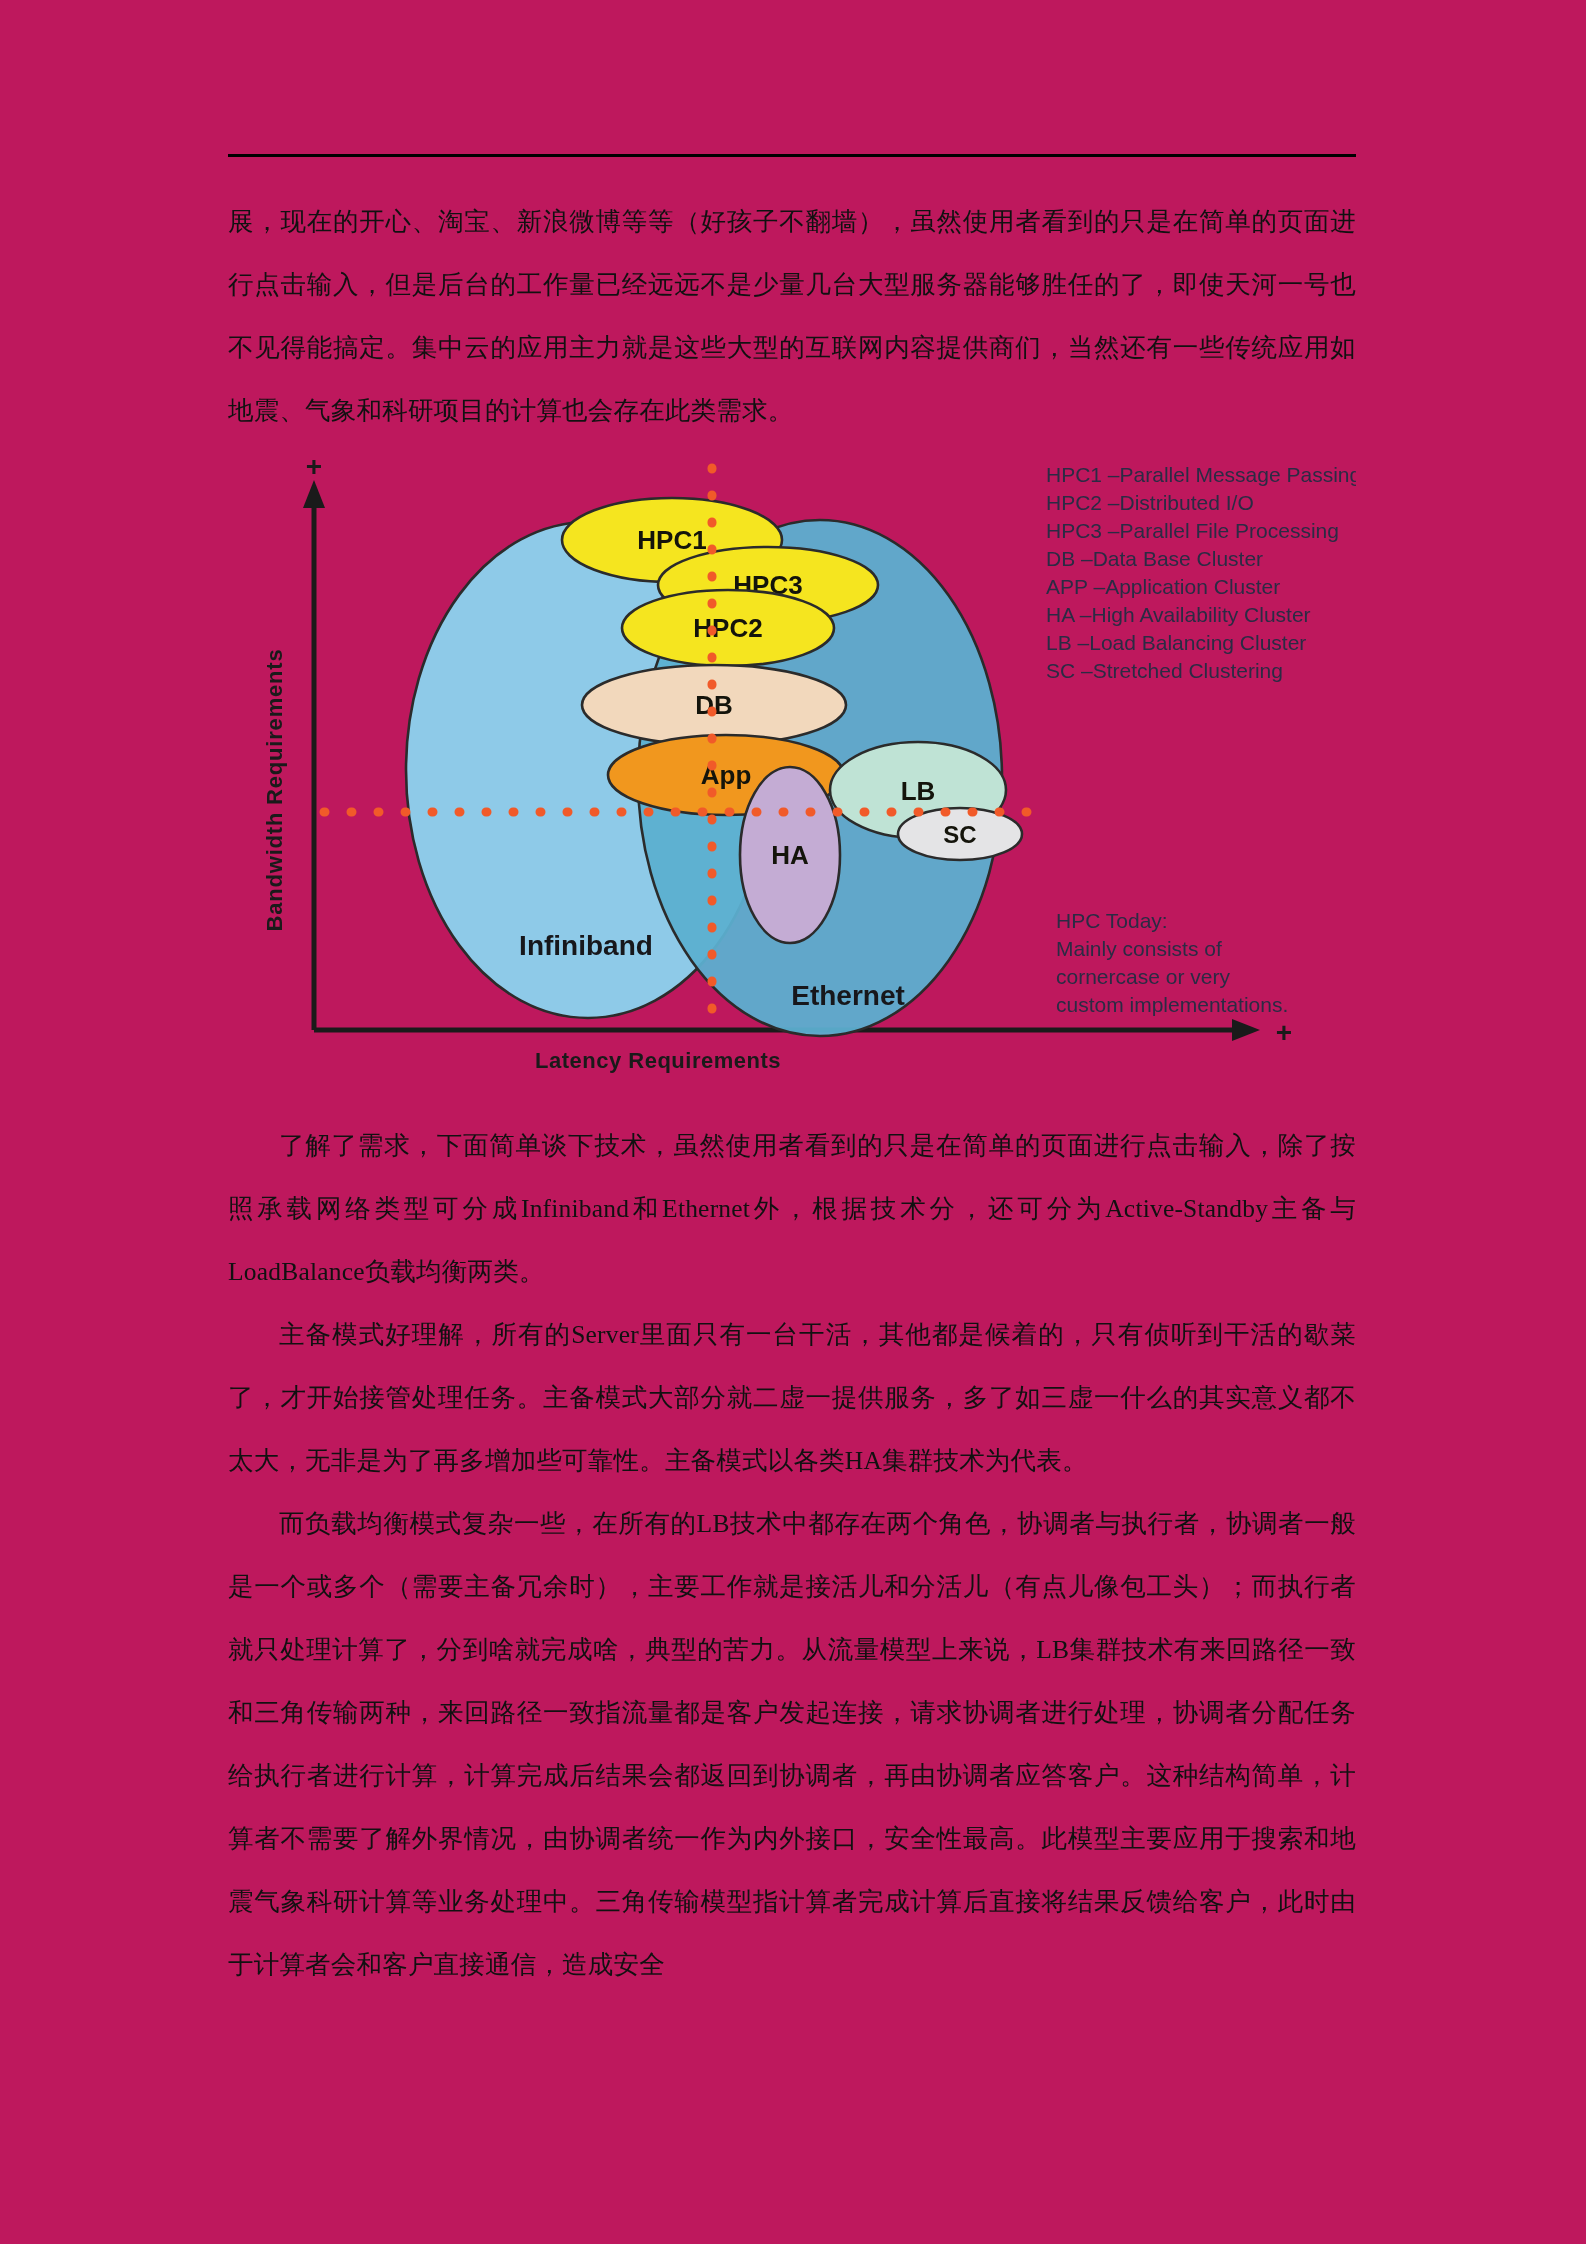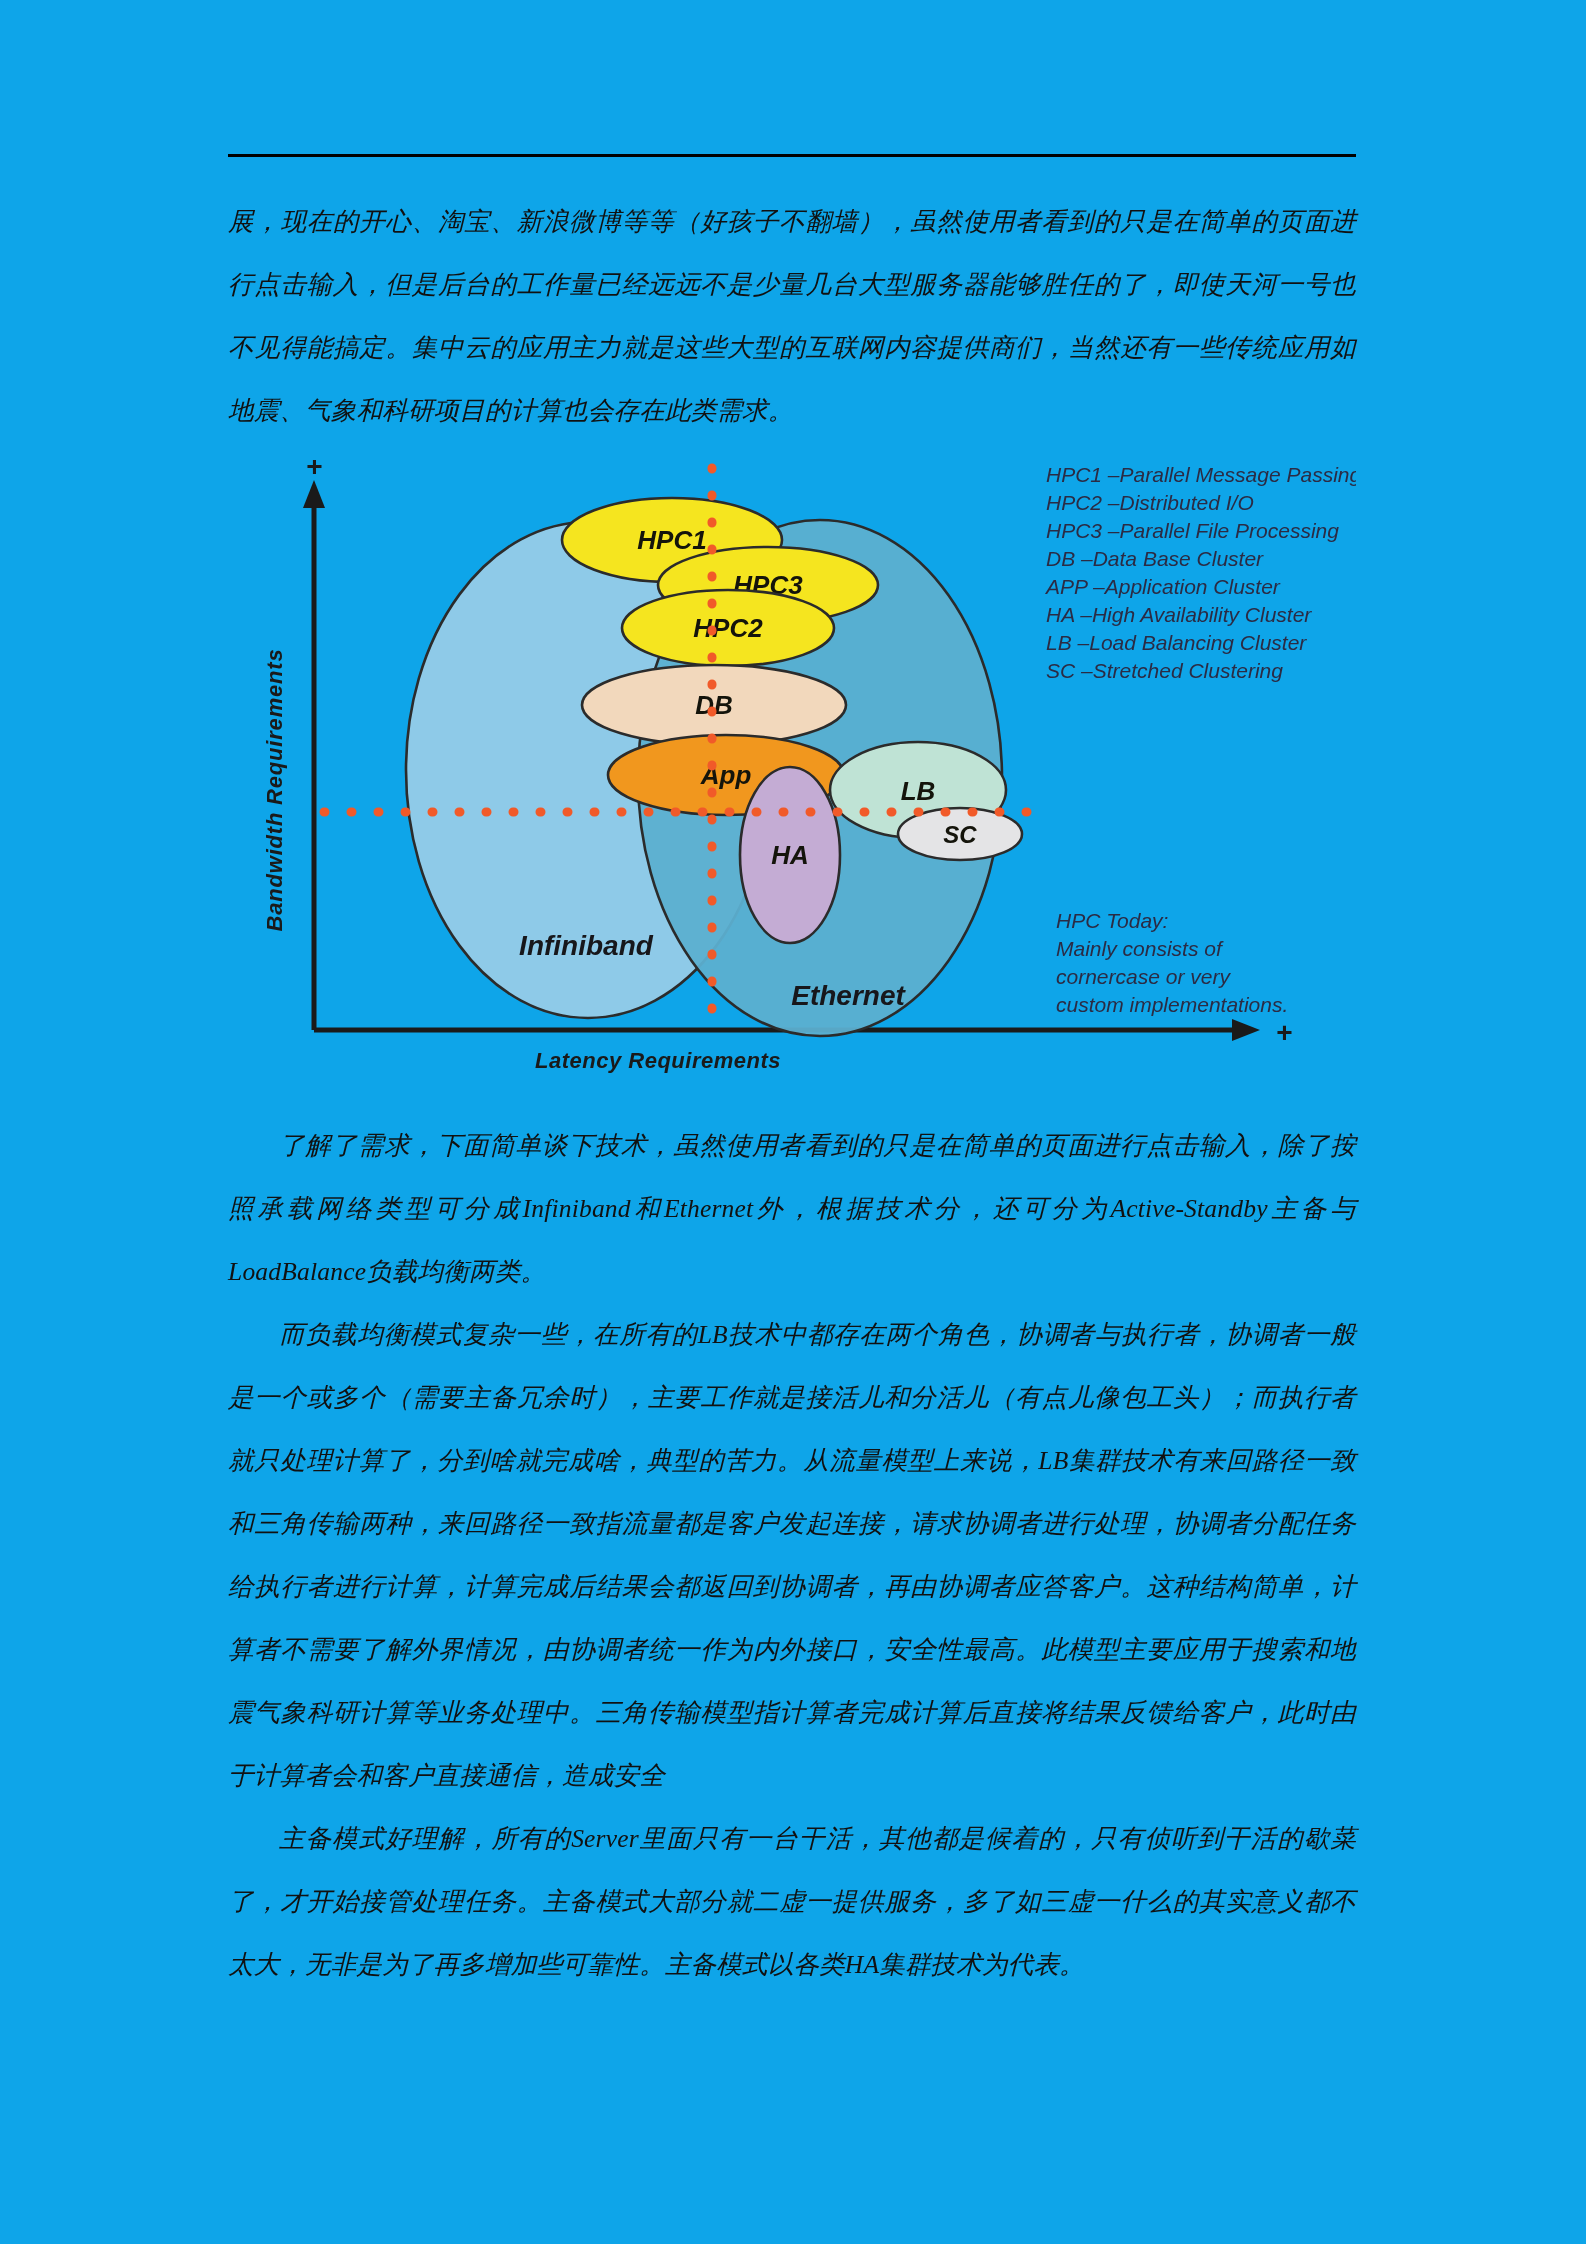--- a/index.html
+++ b/index.html
@@ -12,22 +12,21 @@
     height: 2244px;
     font-family: "Liberation Serif", "DejaVu Serif", serif;
     color: #000000;
     overflow: hidden;
     position: relative;
   }
 
   .page {
     position: absolute;
     inset: 0;
-    background: #0ea5e9;
-    font-style: italic;
+    background: #be185d;
   }
 
   .header-rule {
     position: absolute;
     left: 228px;
     top: 154px;
     width: 1128px;
     height: 3px;
     background: #000000;
   }
@@ -171,18 +170,18 @@
           <text x="828" y="496" font-family="Liberation Sans, sans-serif" font-size="21" fill="#2B2B44">Mainly consists of</text>
           <text x="828" y="524" font-family="Liberation Sans, sans-serif" font-size="21" fill="#2B2B44">cornercase or very</text>
           <text x="828" y="552" font-family="Liberation Sans, sans-serif" font-size="21" fill="#2B2B44">custom implementations.</text>
         </g>
 
       </svg>
     </div>
 
     <p class="body-text indent">了解了需求，下面简单谈下技术，虽然使用者看到的只是在简单的页面进行点击输入，除了按照承载网络类型可分成Infiniband和Ethernet外，根据技术分，还可分为Active-Standby主备与LoadBalance负载均衡两类。</p>
 
+    <p class="body-text indent">主备模式好理解，所有的Server里面只有一台干活，其他都是候着的，只有侦听到干活的歇菜了，才开始接管处理任务。主备模式大部分就二虚一提供服务，多了如三虚一什么的其实意义都不太大，无非是为了再多增加些可靠性。主备模式以各类HA集群技术为代表。</p>
+
     <p class="body-text indent">而负载均衡模式复杂一些，在所有的LB技术中都存在两个角色，协调者与执行者，协调者一般是一个或多个（需要主备冗余时），主要工作就是接活儿和分活儿（有点儿像包工头）；而执行者就只处理计算了，分到啥就完成啥，典型的苦力。从流量模型上来说，LB集群技术有来回路径一致和三角传输两种，来回路径一致指流量都是客户发起连接，请求协调者进行处理，协调者分配任务给执行者进行计算，计算完成后结果会都返回到协调者，再由协调者应答客户。这种结构简单，计算者不需要了解外界情况，由协调者统一作为内外接口，安全性最高。此模型主要应用于搜索和地震气象科研计算等业务处理中。三角传输模型指计算者完成计算后直接将结果反馈给客户，此时由于计算者会和客户直接通信，造成安全</p>
-
-    <p class="body-text indent">主备模式好理解，所有的Server里面只有一台干活，其他都是候着的，只有侦听到干活的歇菜了，才开始接管处理任务。主备模式大部分就二虚一提供服务，多了如三虚一什么的其实意义都不太大，无非是为了再多增加些可靠性。主备模式以各类HA集群技术为代表。</p>
 
   </div>
 </div>
 
 </body></html>

